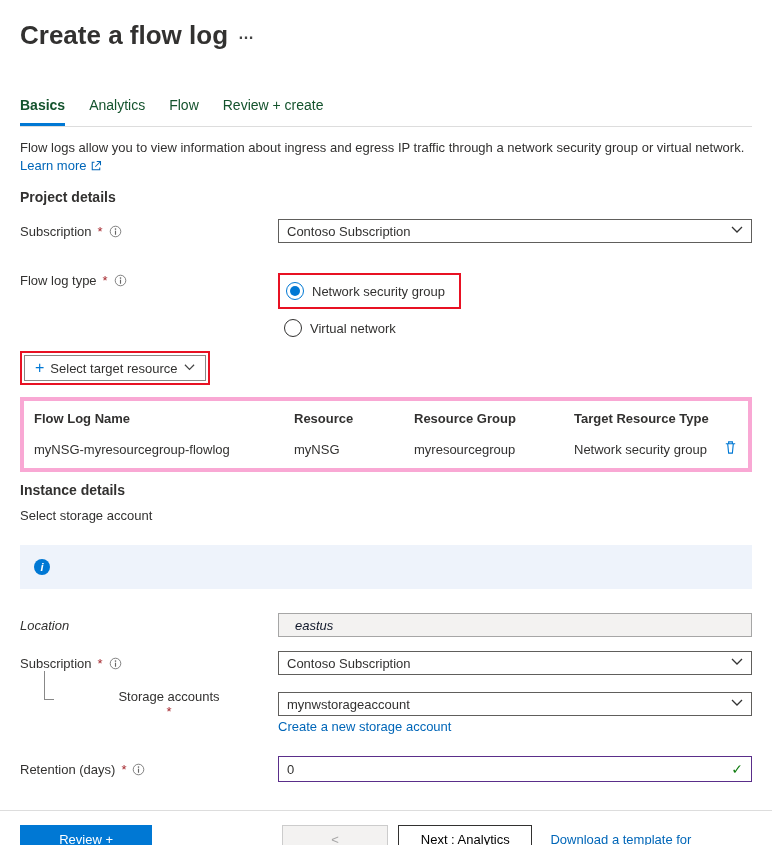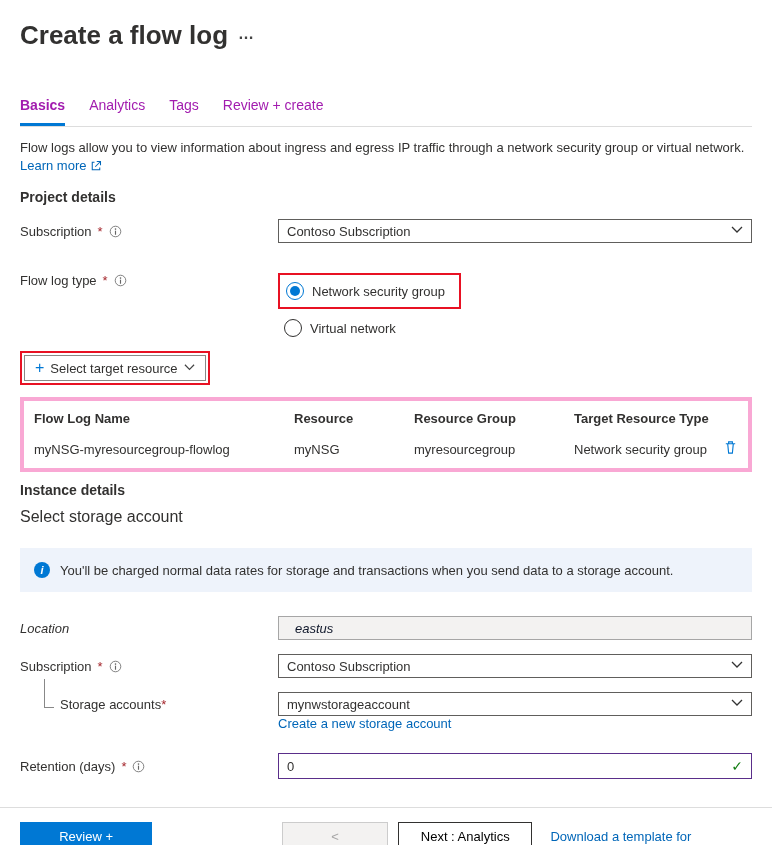--- a/index.html
+++ b/index.html
@@ -24,33 +24,33 @@
   .tabs {
     display: flex;
     gap: 24px;
     margin-top: 40px;
     border-bottom: none;
   }
   .tab {
     padding: 6px 0 10px 0;
     cursor: pointer;
     font-size: 14px;
-    color: #a21caf;
+    color: #14532d;
     border-bottom: 3px solid transparent;
   }
   .tab.active {
     font-weight: 600;
     border-bottom: 3px solid #0078d4;
   }
   .hr { border: none; border-top: 1px solid #ddd; margin: 0 0 12px 0; }
   .desc { font-size: 13px; line-height: 1.4; margin-top: 10px; }
   a.link { color: #0066b8; text-decoration: none; cursor: pointer; }
   a.link svg { vertical-align: -2px; }
   .section-title { font-weight: 600; font-size: 14px; margin-top: 14px; }
-  .section-title.small { font-size: 16px; font-weight: 400; margin-top: 10px; }
+  .section-title.small { font-size: 13px; font-weight: 400; margin-top: 10px; }
   .row {
     display: flex;
     align-items: center;
     margin-top: 14px;
   }
   .row .label {
     width: 258px;
     display: flex;
     align-items: center;
     gap: 6px;
@@ -115,21 +115,21 @@
     display: inline-flex; align-items: center; justify-content: center;
     font-style: italic; font-weight: bold;
   }
   .disabled-input {
     flex: 1; border: 1px solid #a6a6a6; background: #f3f2f1;
     color: #0f172a; padding: 4px 16px; height: 24px;
     display: flex; align-items: center;
   }
   .indent-line {
     position: relative; width: 258px; padding-left: 40px;
-    display: flex; align-items: center; flex-shrink: 0;
+    display: flex; align-items: center; flex-shrink: 0; flex-direction: column;
   }
   .indent-line::before {
     content: ""; position: absolute; left: 24px; top: -18px;
     width: 1px; height: 28px; background: #888;
   }
   .indent-line::after {
     content: ""; position: absolute; left: 24px; top: 10px;
     width: 10px; height: 1px; background: #888;
   }
   .sub-link { margin-left: 258px; display: block; }
@@ -165,21 +165,21 @@
 <body>
 
 <h1>
   <span>Create a flow log</span>
   <span class="more-dots">…</span>
 </h1>
 
 <div class="tabs">
   <div class="tab active">Basics</div>
   <div class="tab">Analytics</div>
-  <div class="tab">Tags</div>
+  <div class="tab">Flow</div>
   <div class="tab">Review + create</div>
 </div>
 <hr class="hr">
 
 <div class="desc">
   <span>Flow logs allow you to view information about ingress and egress IP traffic through a network security group or virtual network.</span>
   <br>
   <a class="link">
     <span>Learn more</span>
     <svg width="12" height="12" viewBox="0 0 16 16">
@@ -273,21 +273,20 @@
       </span>
     </div>
   </div>
 </div>
 
 <div class="section-title" style="margin-top:10px;">Instance details</div>
 <div class="section-title small">Select storage account</div>
 
 <div class="info-banner">
   <span class="circle">i</span>
-  <span>You'll be charged normal data rates for storage and transactions when you send data to a storage account.</span>
 </div>
 
 <div class="row" style="margin-top:24px;font-style:italic;">
   <div class="label">
       <span>Location</span>
     </div>
   <div class="disabled-input">eastus</div>
 </div>
 
 <div class="row">

